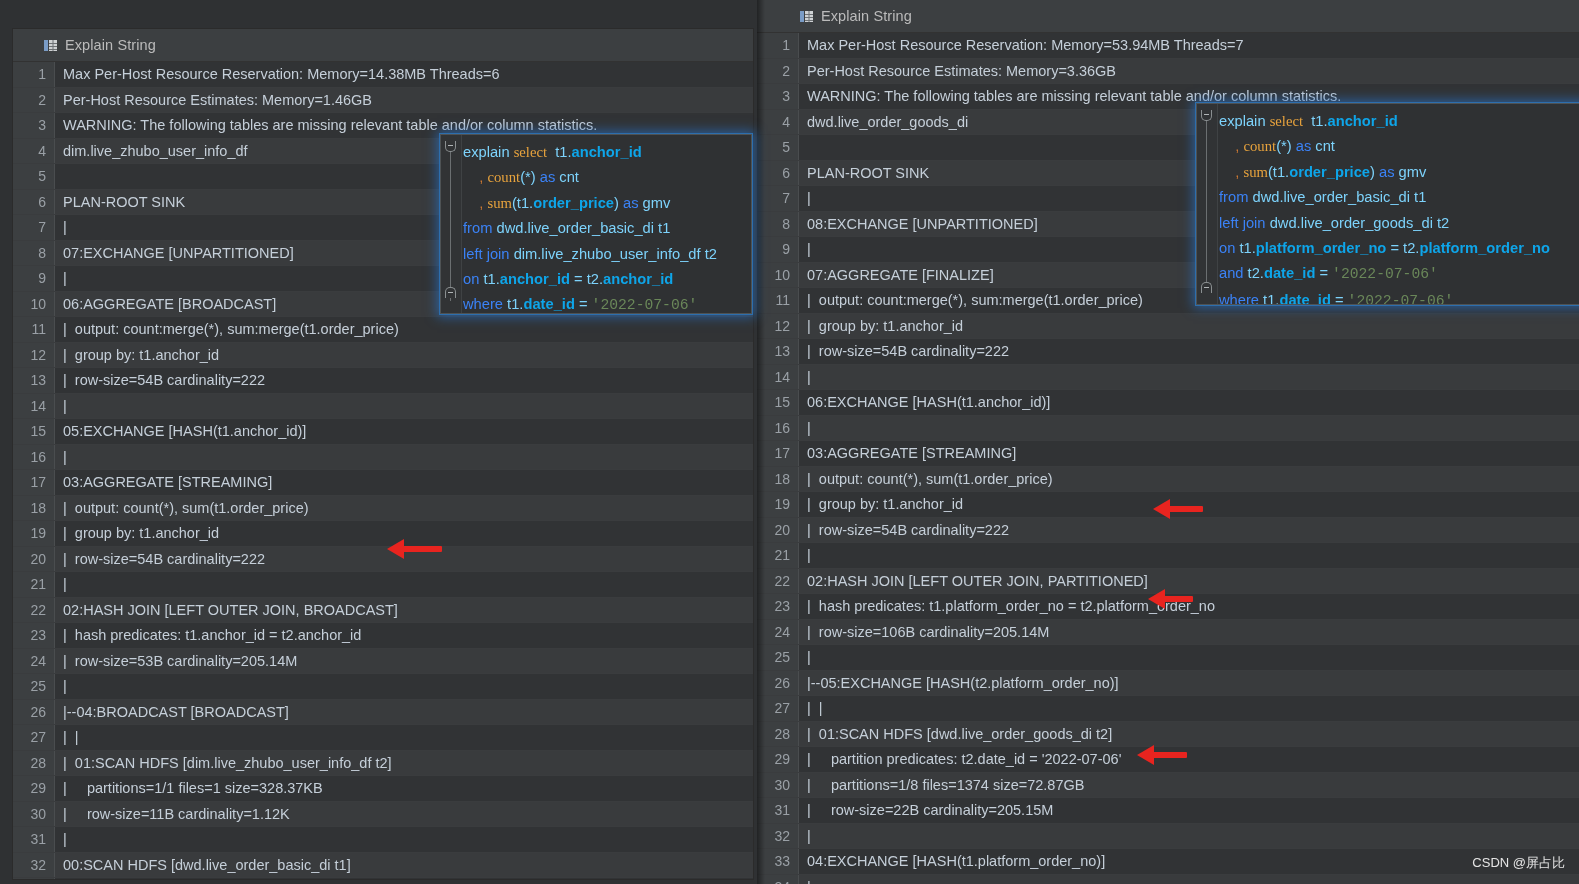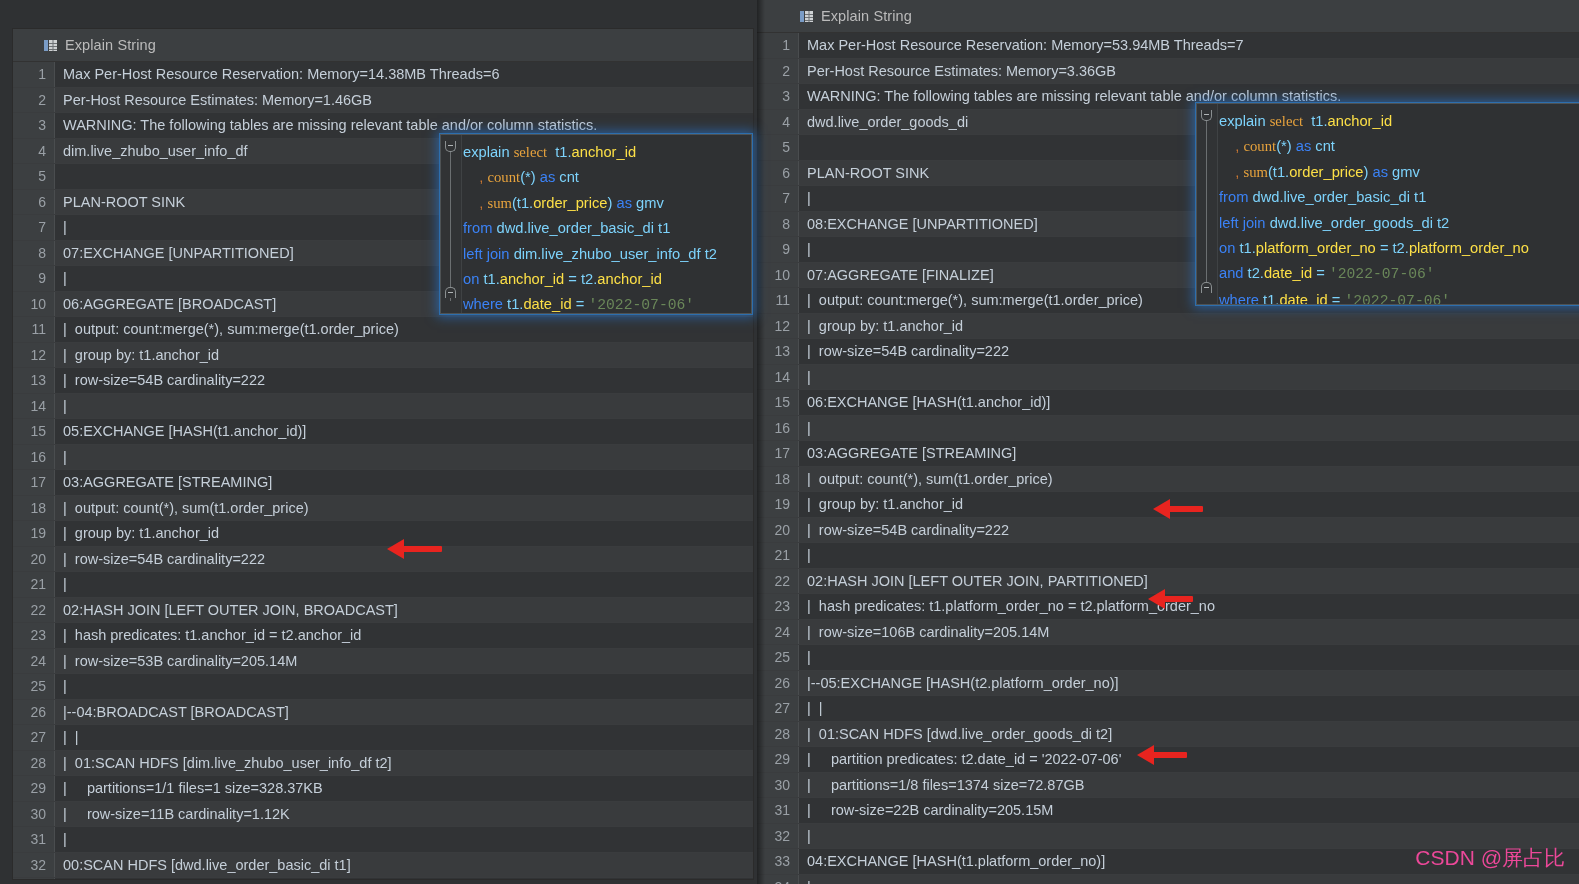--- a/index.html
+++ b/index.html
@@ -41,33 +41,33 @@
   .sqlpop .foldline{position:absolute;left:9px;top:12px;bottom:12px;width:1px;background:#6b6f71;}
   .foldmark{position:absolute;left:4px;width:11px;height:11px;border:1px solid #8a8f91;
             background:#313335;box-sizing:border-box;}
   .foldmark::before{content:"";position:absolute;left:2px;top:4px;width:5px;height:1px;background:#b0b4b6;}
   .foldmark.top{border-radius:0 0 5px 5px;border-top:none;}
   .foldmark.bot{border-radius:5px 5px 0 0;border-bottom:none;}
   .sqlcode{position:absolute;left:22px;top:5px;right:0;white-space:pre;
            font-size:14.7px;line-height:25.4px;color:#a9b7c6;}
   .k{color:#3b82f6;}       
   .kw2{color:#e8a33d;font-family:Liberation Serif, serif;}     
-  .f{color:#fde047;}       
+  .f{color:#0ea5e9;font-weight:bold;}       
   .s{color:#6a8759;font-family:Liberation Mono, monospace;}       
   .p{color:#7dd3fc;}       
   .cm{color:#cc7832;}      
 
   
   .arrow{position:absolute;z-index:60;height:20px;}
   .arrow .shaft{position:absolute;right:0;top:7px;height:6px;background:#e8241f;border-radius:1px;}
   .arrow .head{position:absolute;left:0;top:0;width:0;height:0;
                border-top:10px solid transparent;border-bottom:10px solid transparent;
                border-right:17px solid #e8241f;}
 
-  .watermark{position:absolute;right:14px;bottom:12px;color:#ec4899;font-size:21px;z-index:90;}
+  .watermark{position:absolute;right:14px;bottom:12px;color:#e5e5e5;font-size:13px;z-index:90;}
 
   .edge-shadow{position:absolute;top:0;bottom:0;width:8px;
                background:linear-gradient(to right,rgba(0,0,0,.45),rgba(0,0,0,0));}
 </style>
 </head>
 <body>
 
 <div class="panel" id="left-panel" style="left:12px;top:28px;width:740px;height:850px;border:1px solid #2b2b2b;">
   <div class="panel-inner">
     <div class="tabbar">

